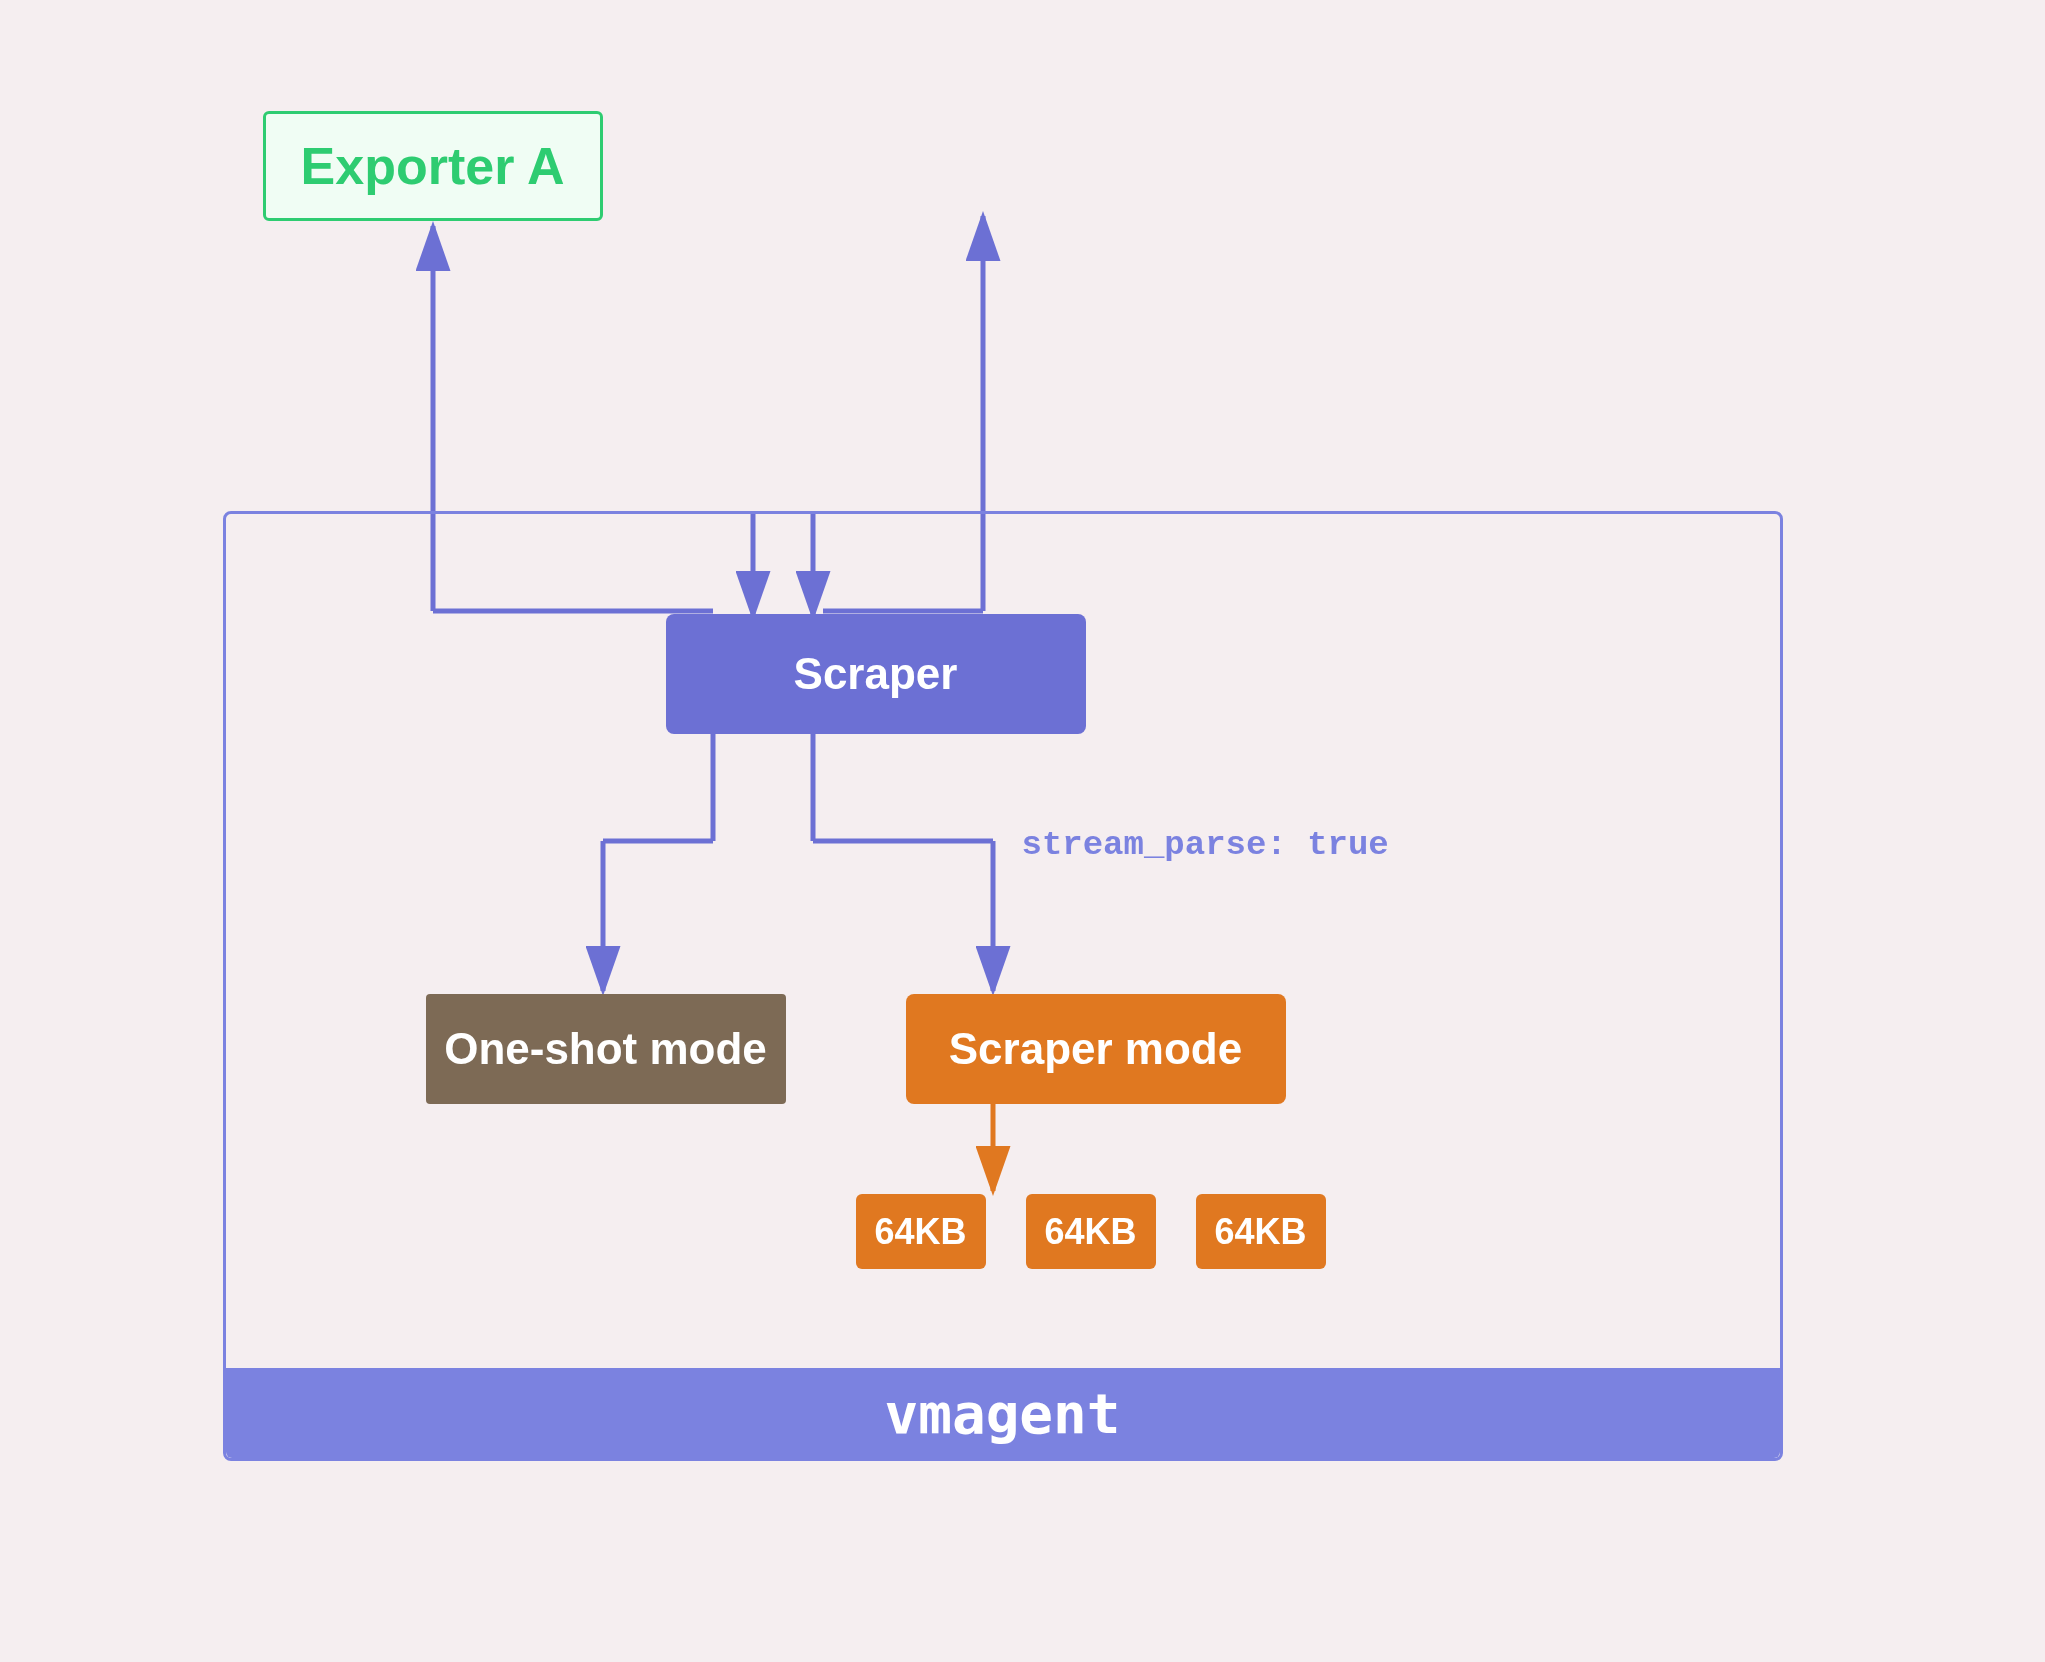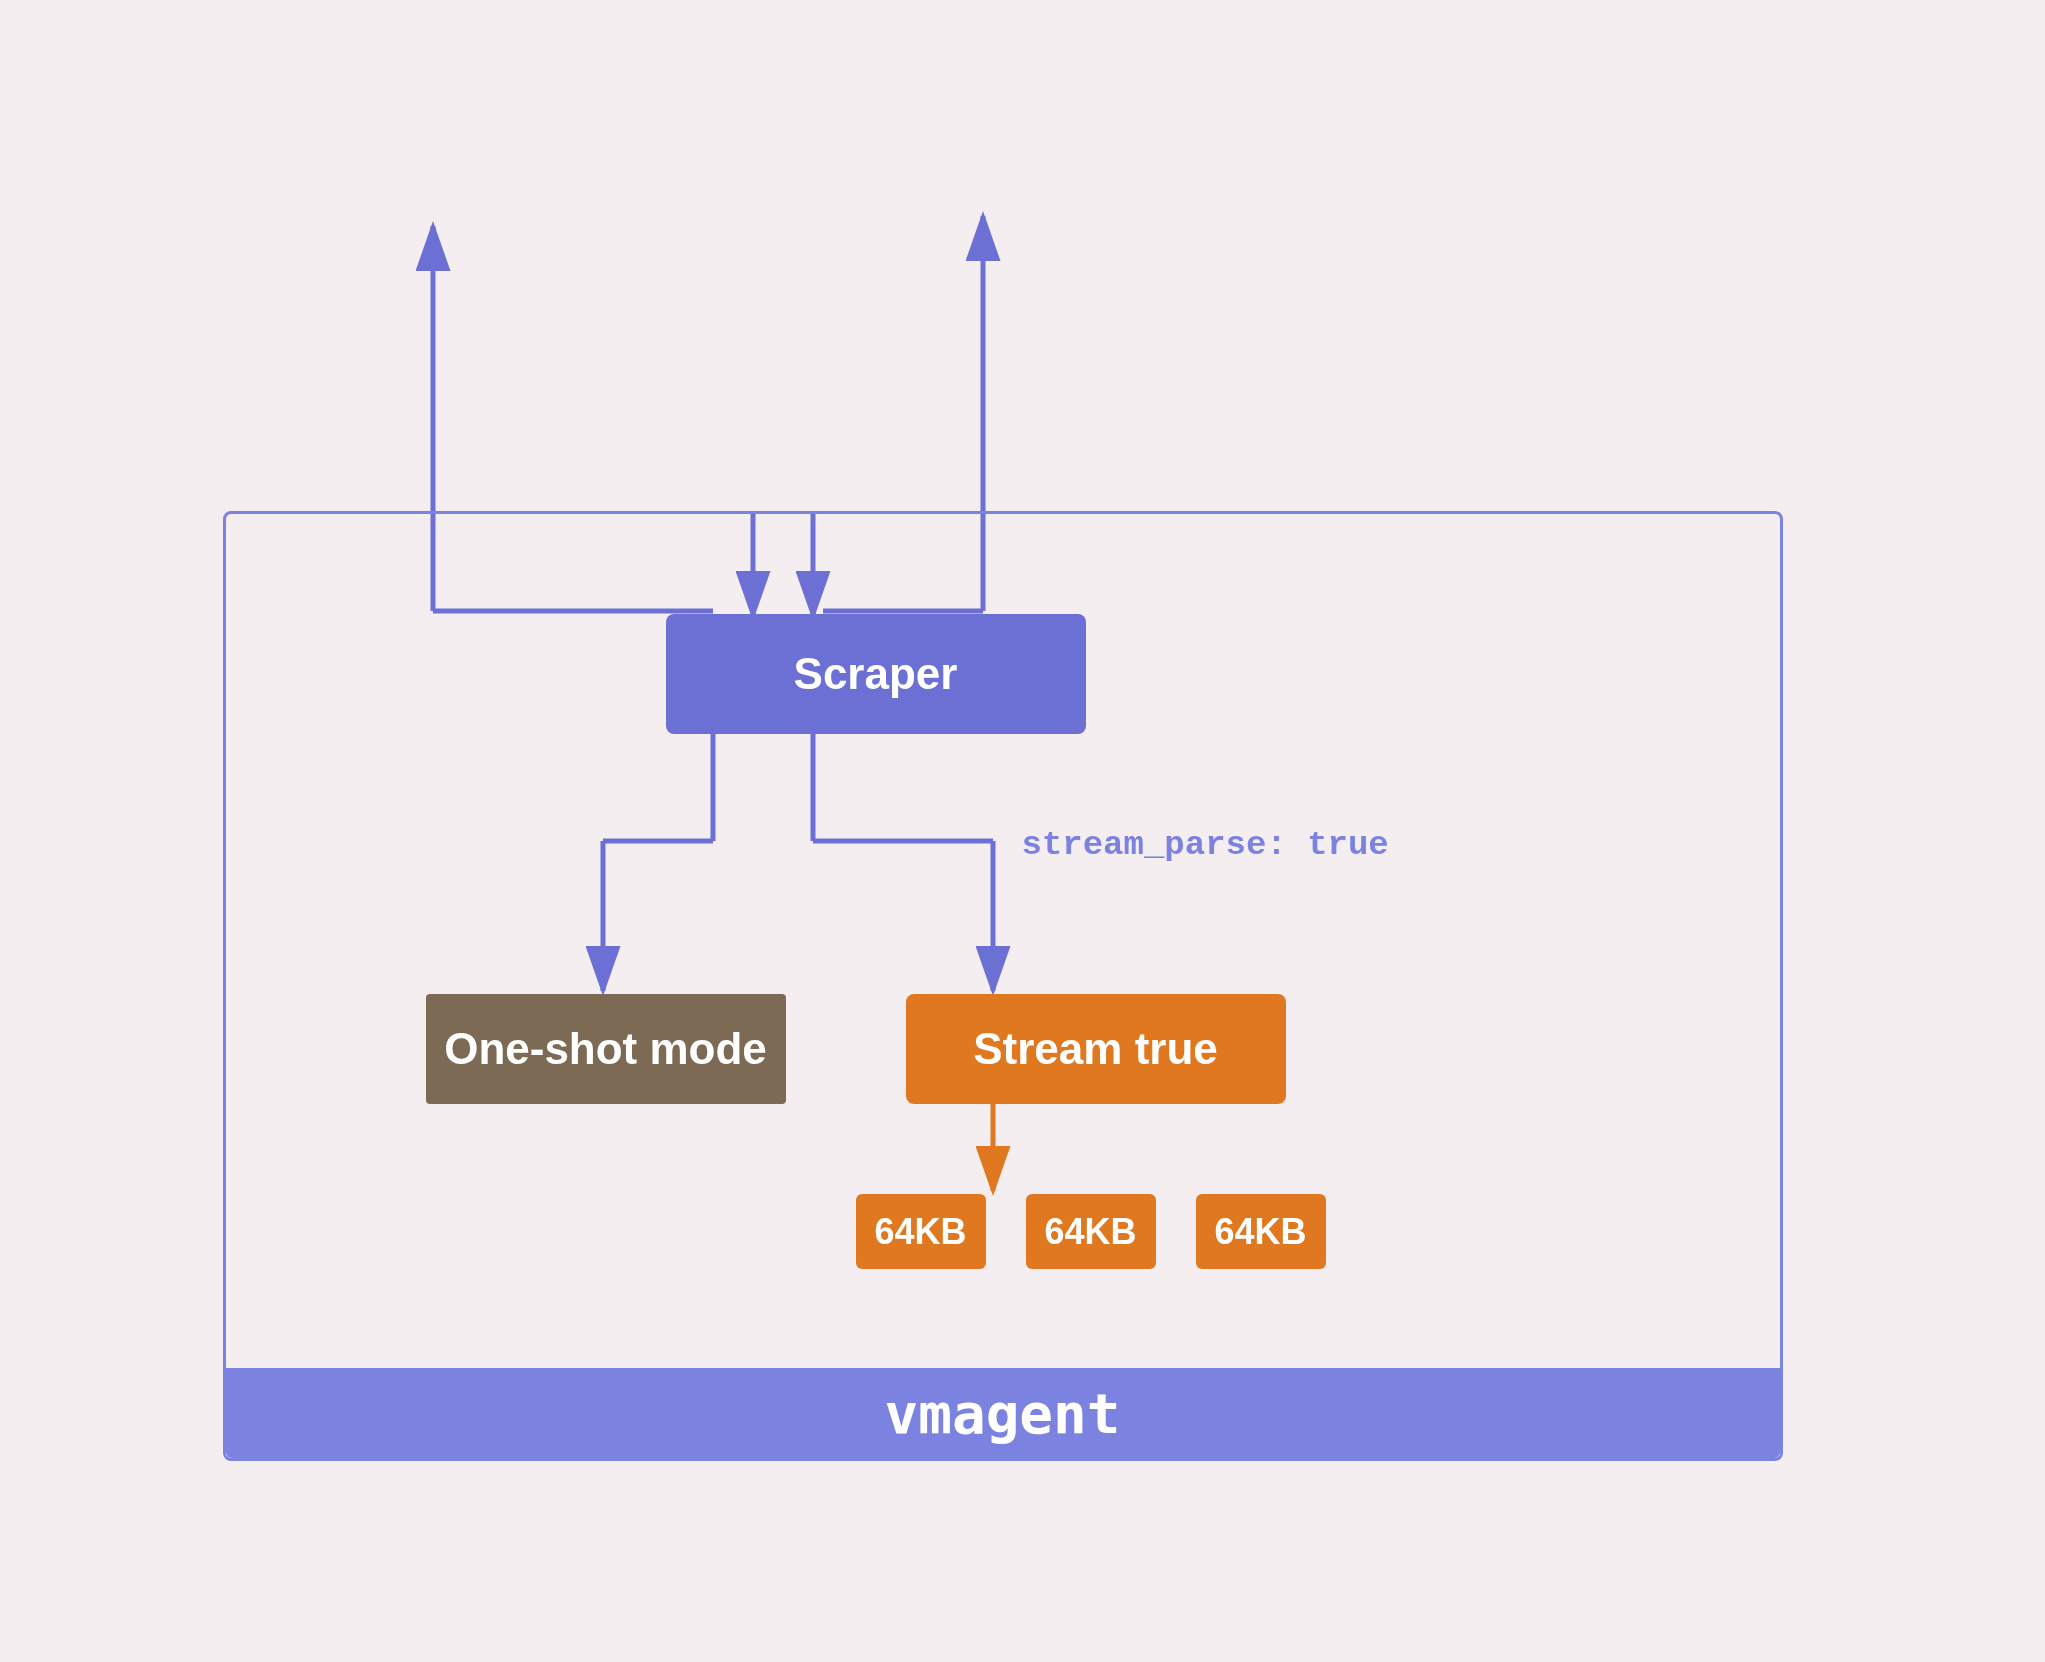--- a/index.html
+++ b/index.html
@@ -218,36 +218,39 @@
     <line x1="690" y1="650" x2="690" y2="760" stroke="#6c70d4" stroke-width="5" fill="none"></line>
     <line x1="690" y1="760" x2="870" y2="760" stroke="#6c70d4" stroke-width="5" fill="none"></line>
     <line x1="870" y1="760" x2="870" y2="910" stroke="#6c70d4" stroke-width="5" marker-end="url(#arrow-blue)" fill="none"></line>
 
     <line x1="870" y1="1020" x2="870" y2="1110" stroke="#e07820" stroke-width="5" marker-end="url(#arrow-orange)" fill="none"></line>
 
     <line x1="760" y1="1150" x2="800" y2="1150" stroke="#e07820" stroke-width="5" marker-end="url(#arrow-orange)" fill="none"></line>
     <line x1="930" y1="1150" x2="970" y2="1150" stroke="#e07820" stroke-width="5" marker-end="url(#arrow-orange)" fill="none"></line>
   </svg>
 
+  <div id="exporter-a" class="exporter">
+    <span class="exporter-label">Exporter A</span>
+  </div>
 
 
   <div class="vmagent-box">
 
     <div class="scraper-box">
       <span class="scraper-label">Scraper</span>
     </div>
 
     <div class="stream-parse-label">stream_parse: true</div>
 
     <div class="oneshot-box">
       <span class="oneshot-label">One-shot mode</span>
     </div>
 
     <div class="stream-box">
-      <span class="stream-label">Stream true</span>
+      <span class="stream-label">Scraper mode</span>
     </div>
 
     <div id="chunk1" class="chunk-box">
       <span class="chunk-label">64KB</span>
     </div>
     <div id="chunk2" class="chunk-box">
       <span class="chunk-label">64KB</span>
     </div>
     <div id="chunk3" class="chunk-box">
       <span class="chunk-label">64KB</span>

